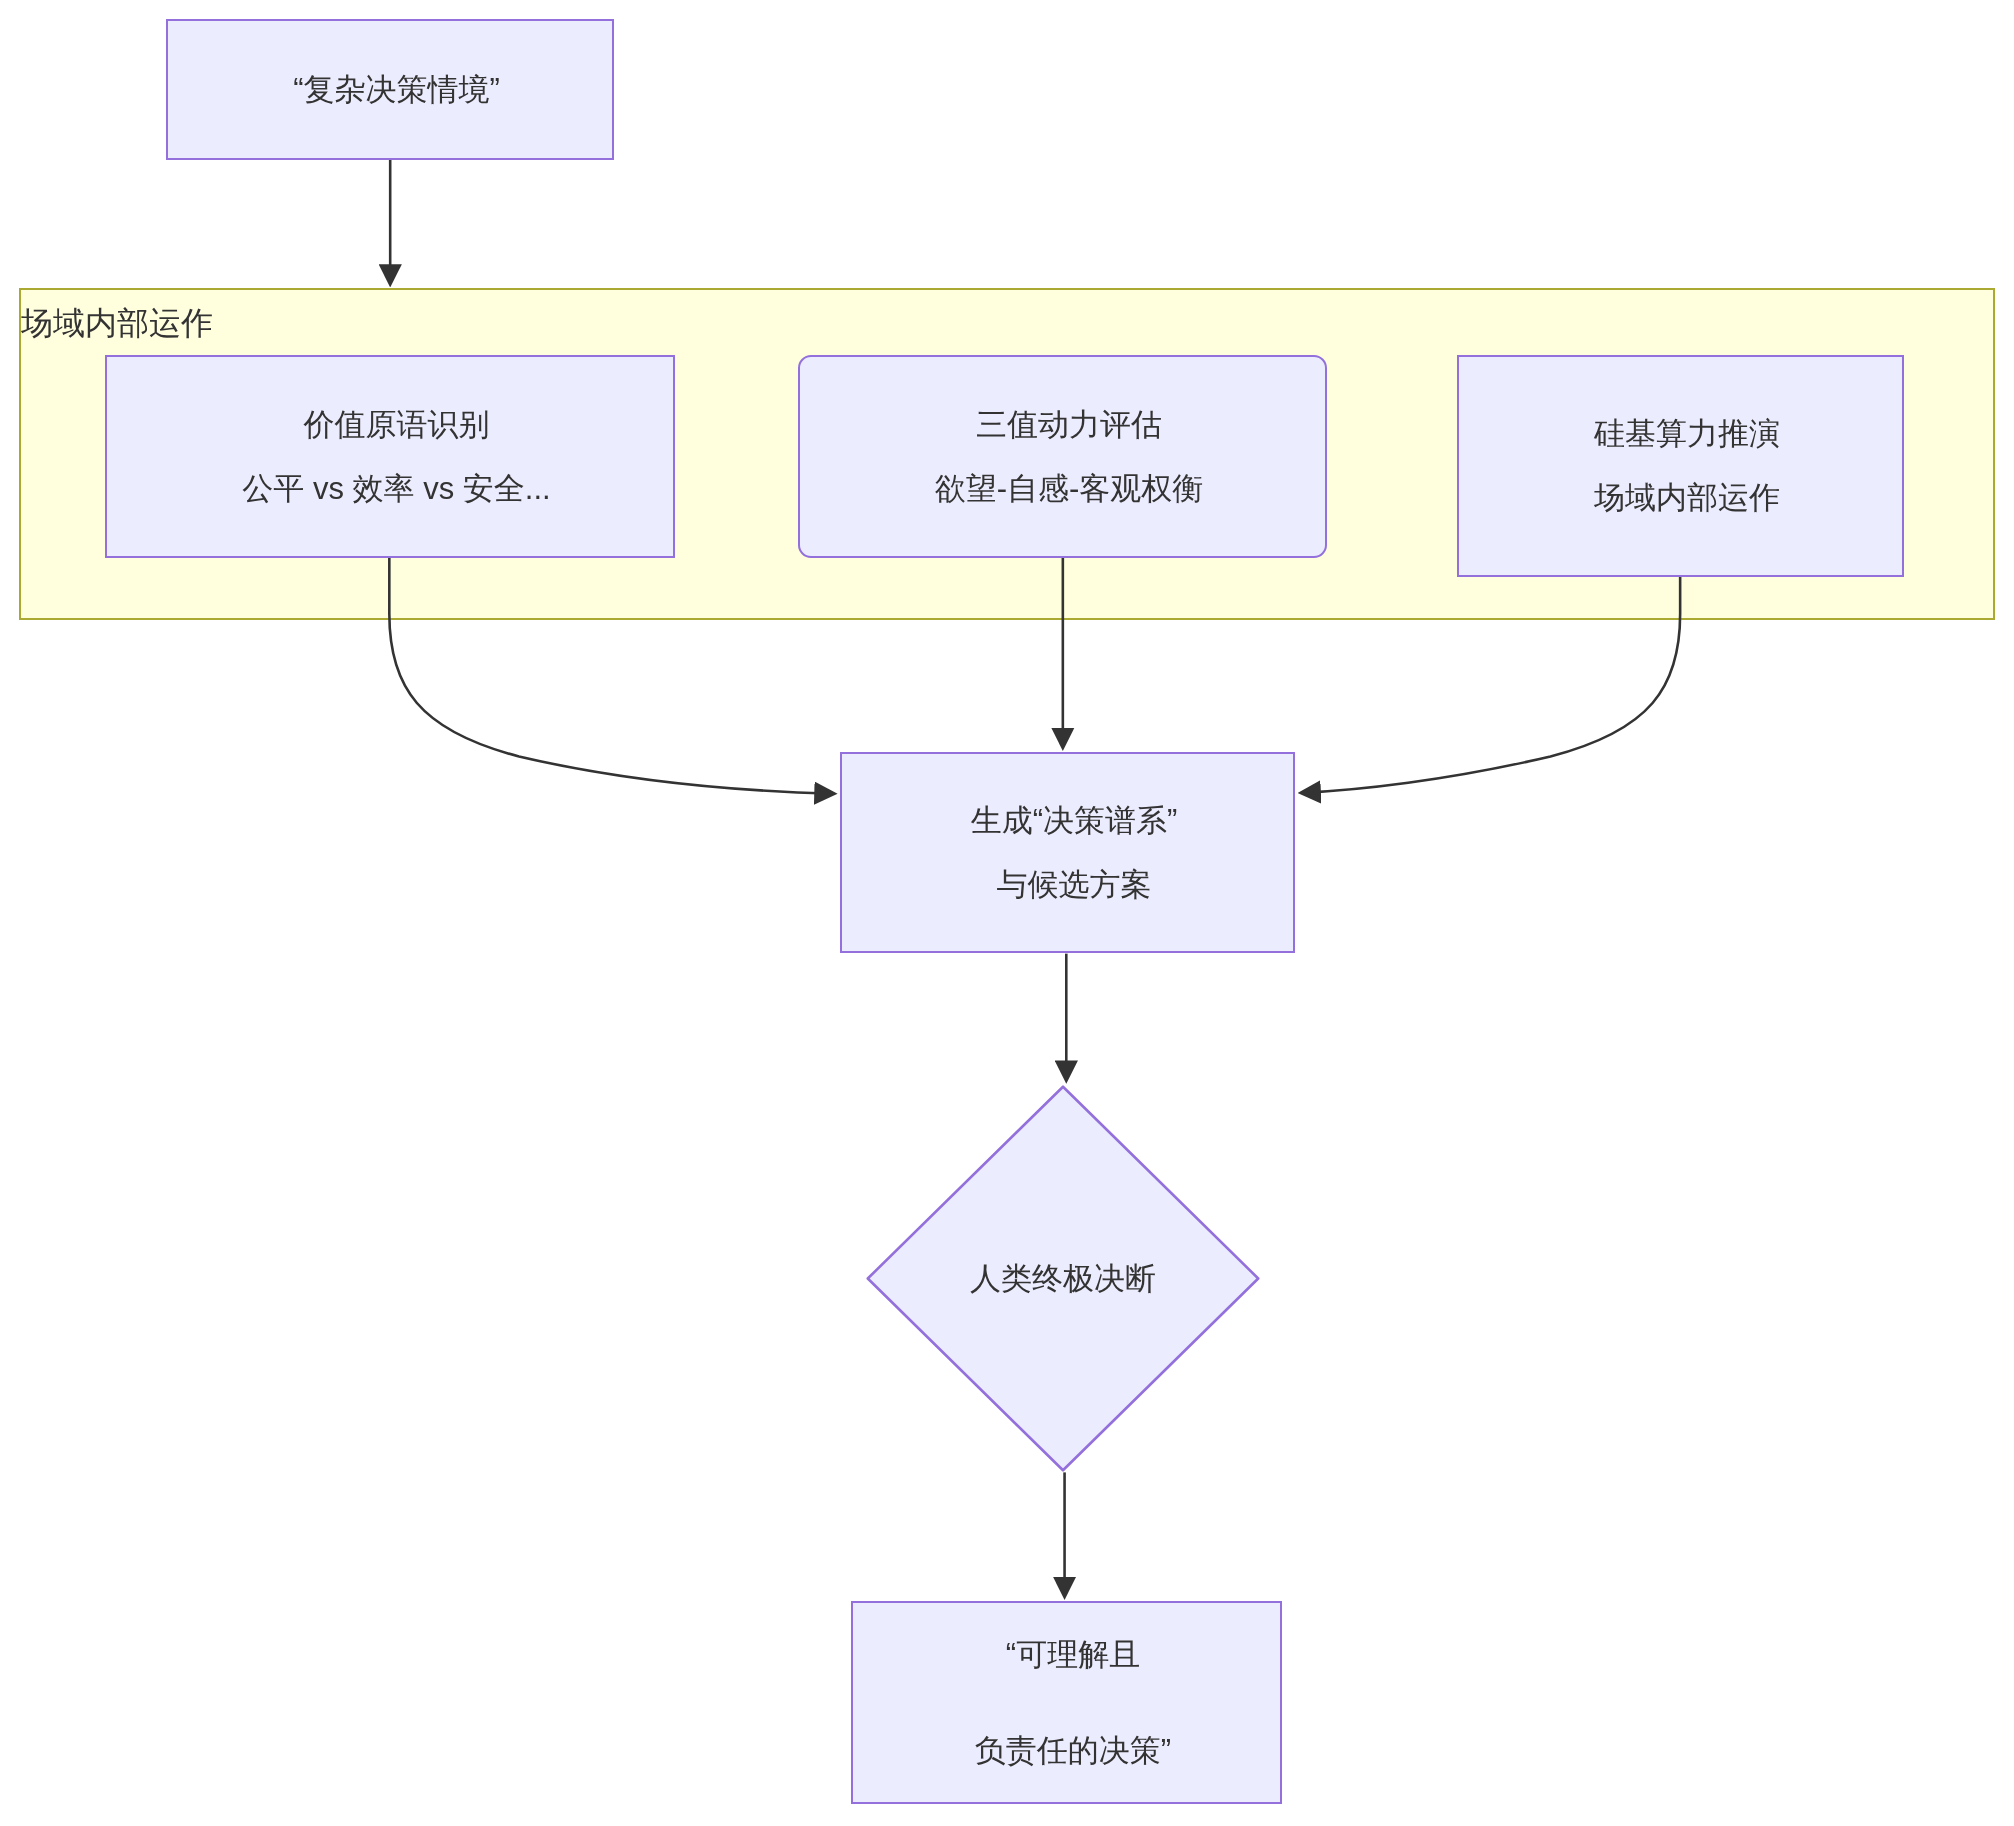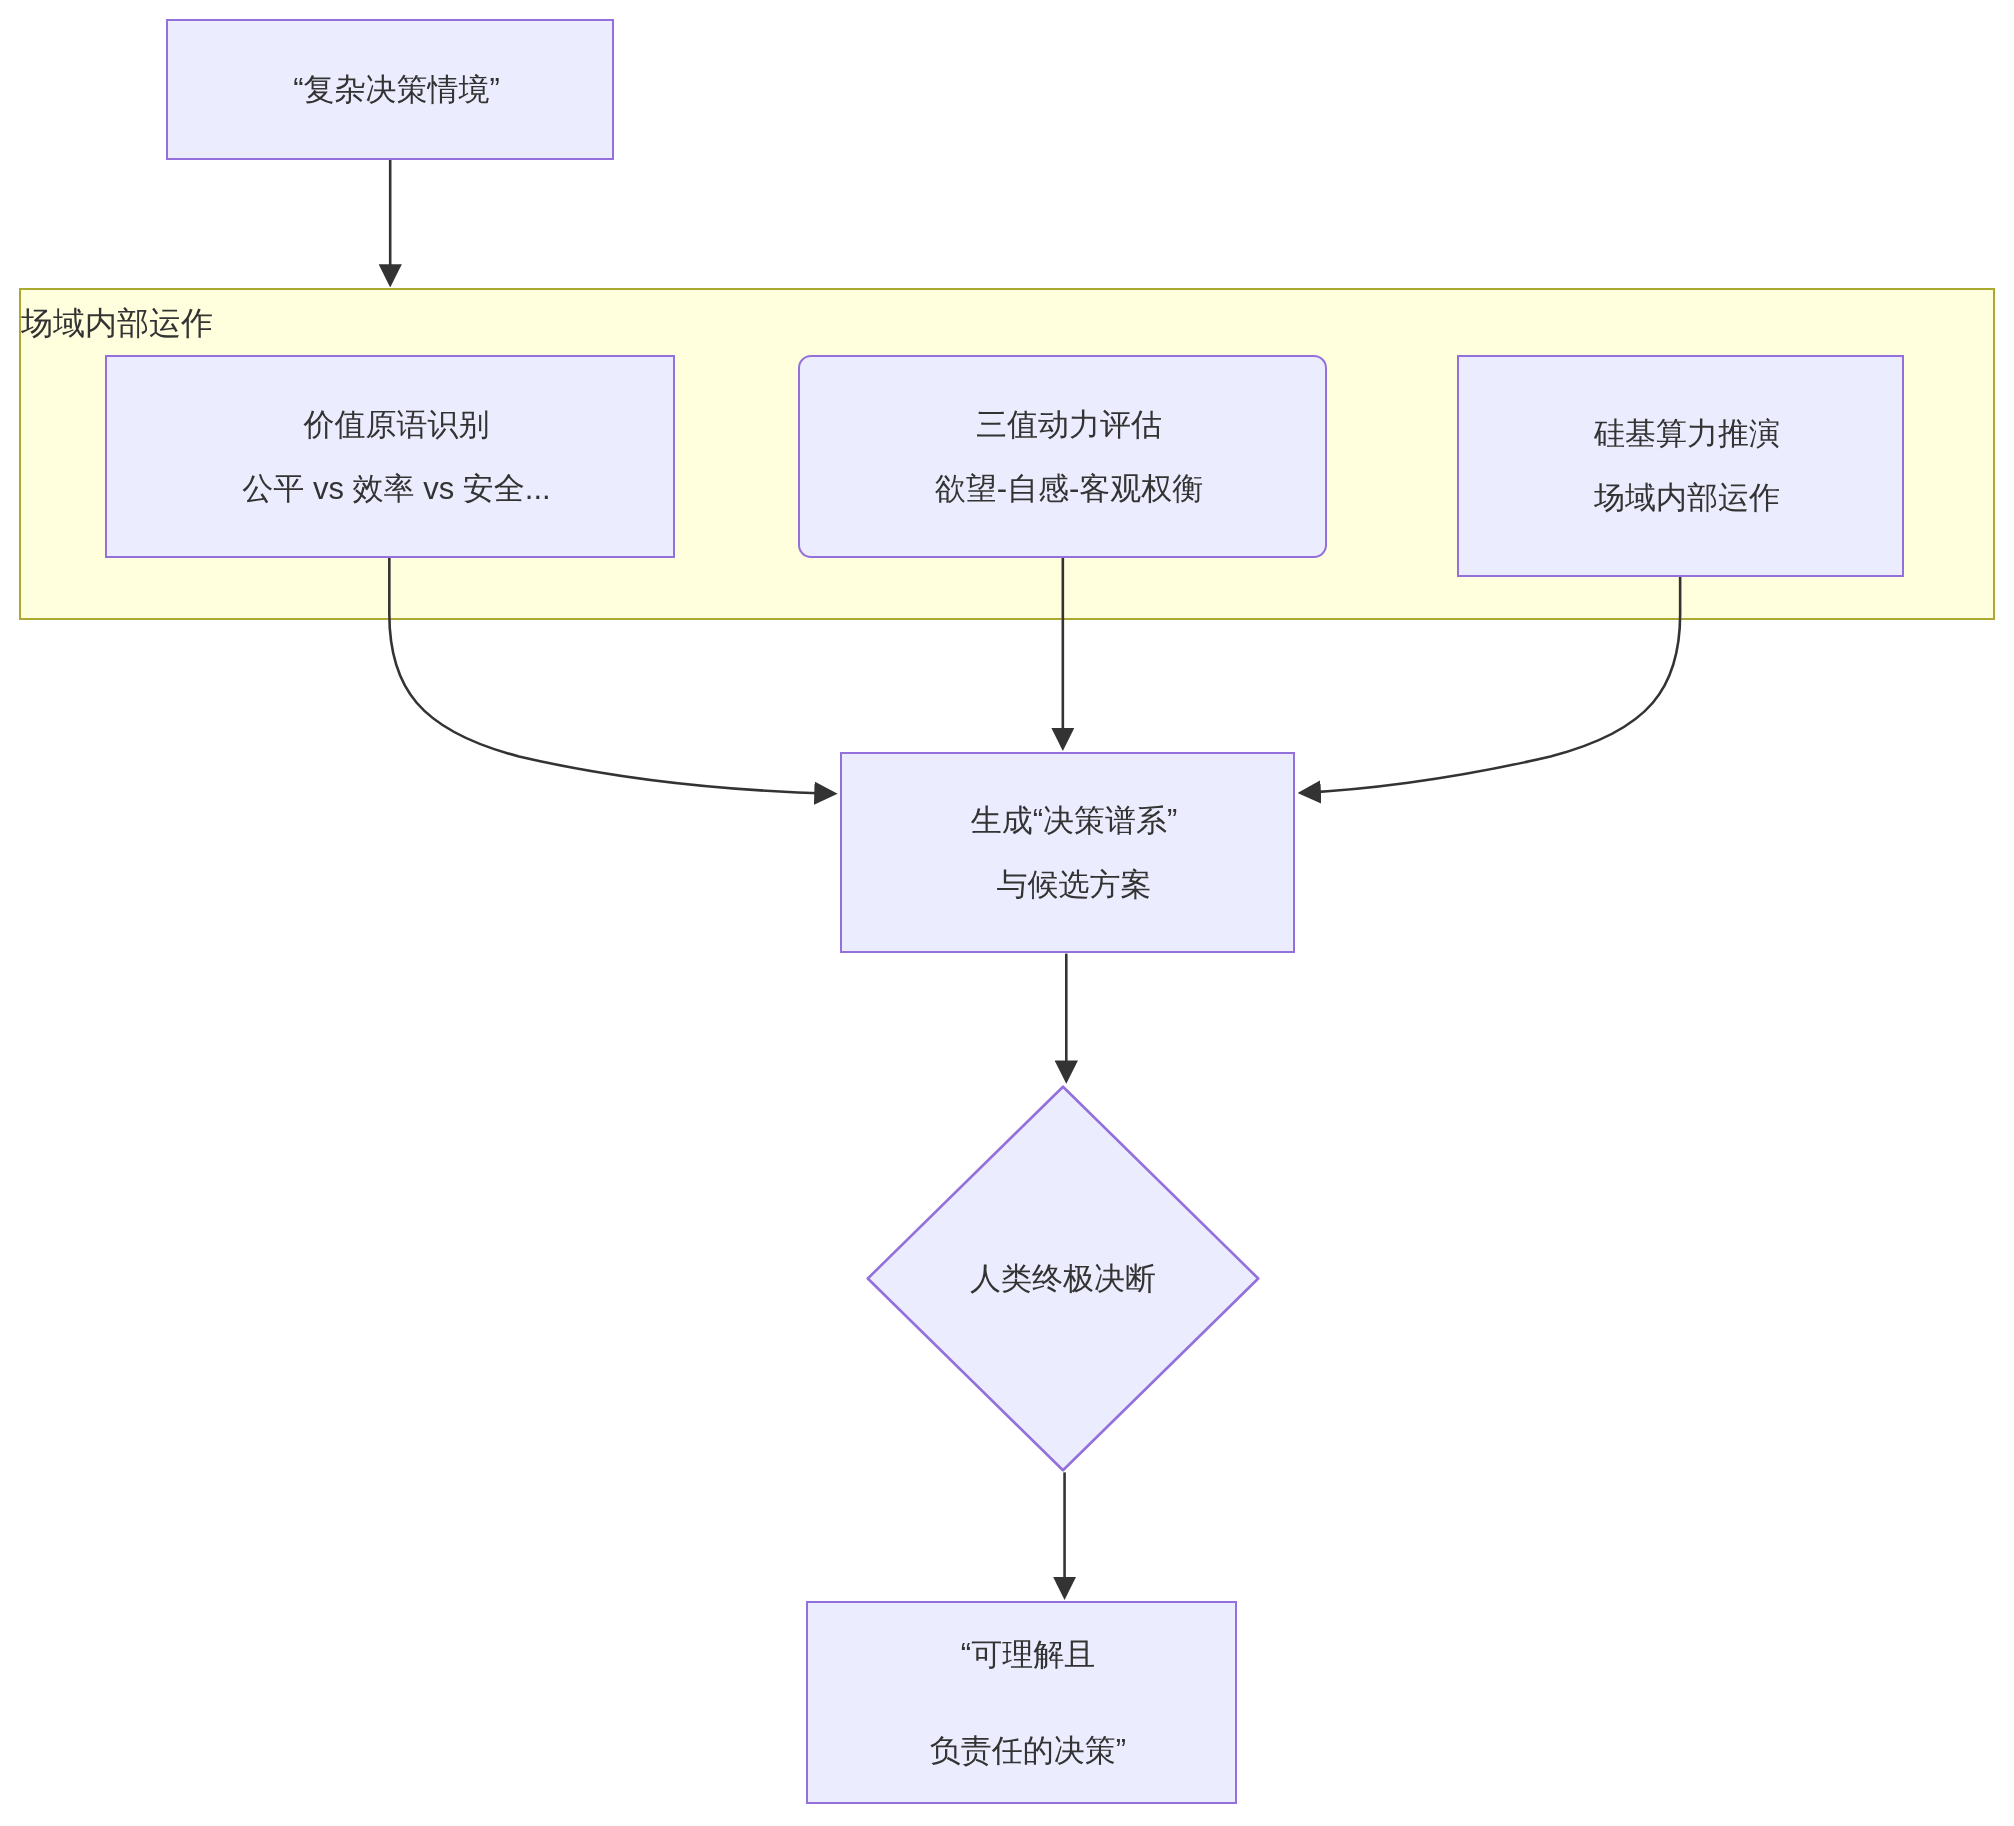--- a/index.html
+++ b/index.html
@@ -63,21 +63,21 @@
     line-height:64px;
     color:var(--text-color);
     z-index:2;
     padding-left:13px;
   }
   .node-situation{left:166px;top:19px;width:448px;height:141px;}
   .node-value   {left:105px;top:355px;width:570px;height:203px;}
   .node-trivalue{left:798px;top:355px;width:529px;height:203px;border-radius:13px;}
   .node-silicon {left:1457px;top:355px;width:447px;height:222px;}
   .node-genealogy{left:840px;top:752px;width:455px;height:201px;align-items:center;}
-  .node-outcome {left:806px;top:1601px;width:431px;height:203px;gap:32px;}
+  .node-outcome {left:851px;top:1601px;width:431px;height:203px;gap:32px;}
   .diamond-wrap{
     position:absolute;
     left:866px;top:1085px;
     width:394px;height:387px;
     z-index:2;
   }
   .diamond-wrap svg{position:absolute;left:0;top:0;}
   .diamond-shape{
     fill:var(--node-fill);
     stroke:var(--node-border);

